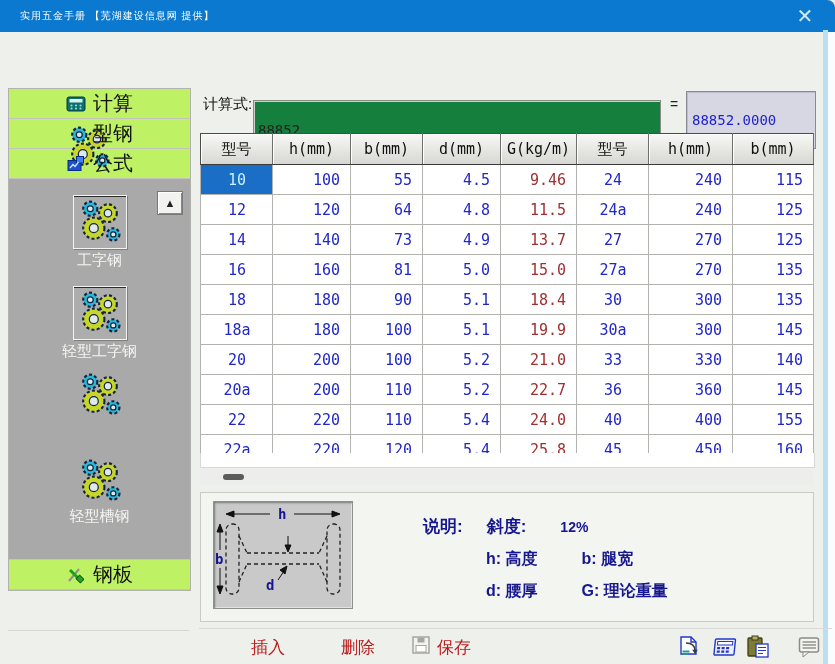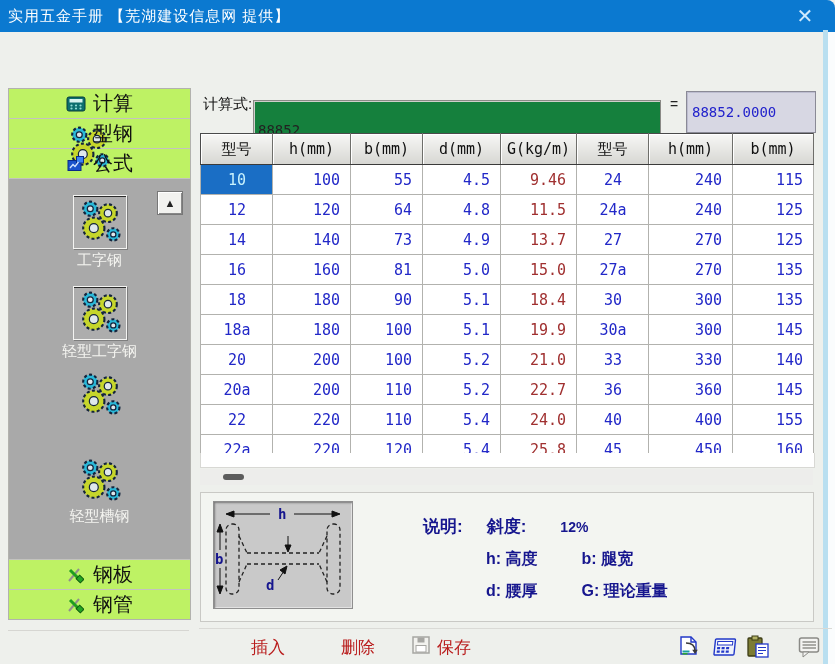--- a/index.html
+++ b/index.html
@@ -9,21 +9,21 @@
     font-family:"Liberation Sans","DejaVu Sans",sans-serif;
     -webkit-font-smoothing:none;
   }
   
   .titlebar{
     position:absolute;left:0;top:0;width:835px;height:32px;
     background:#0b79d0;color:#fff;
     display:flex;align-items:center;
     border-top-right-radius:8px;
   }
-  .titlebar .title{font-size:15px;padding-left:8px;letter-spacing:1px;}
+  .titlebar .title{font-size:10px;padding-left:20px;letter-spacing:1px;}
   .close{
     position:absolute;right:16px;top:3px;width:28px;height:26px;
     color:#cfeafd;font-size:20px;line-height:26px;text-align:center;cursor:default;
   }
   
   .edge-blue{position:absolute;top:30px;right:7px;width:5px;height:634px;background:#b9dff0;}
   .edge-white{position:absolute;top:32px;right:0;width:7px;height:632px;background:#fafcfd;}
   
   .sidebar{
     position:absolute;left:8px;top:88px;width:181px;
@@ -58,21 +58,21 @@
   .formula-input{
     position:absolute;left:253px;top:100px;width:398px;height:20px;
     background:#15803d;border:1px solid #8a8a86;box-shadow:inset 1px 1px 0 #cfcfcb;
     font-family:"DejaVu Sans Mono",monospace;font-size:14px;color:#222;padding:19px 4px;
   }
   .equals{position:absolute;left:670px;top:96px;font-size:14px;color:#222;}
   .formula-result{
     position:absolute;left:686px;top:91px;width:118px;height:20px;
     background:#d7d7e3;border:1px solid #8a8a96;box-shadow:inset 1px 1px 0 #bdbdd0;
     font-family:"DejaVu Sans Mono",monospace;font-size:14px;color:#2222cc;
-    padding:10px 5px;line-height:20px;
+    padding:18px 5px;line-height:20px;
   }
   
   table.grid{
     position:absolute;left:200px;top:133px;width:613px;
     border-collapse:collapse;table-layout:fixed;
     font-family:"DejaVu Sans Mono",monospace;font-size:15px;
     border:1px solid #4a4a4a;background:#fff;
   }
   table.grid th{
     height:28px;font-weight:normal;color:#101010;
@@ -287,30 +287,20 @@
   <div class="side-btn">
     <span class="ic">
       <svg viewBox="0 0 18 18" width="18" height="18">
           <line x1="3" y1="15" x2="13" y2="3" stroke="#90908a" stroke-width="2"></line>
           <line x1="4" y1="4" x2="13" y2="13" stroke="#1f9e1f" stroke-width="3"></line>
           <rect x="11" y="10.5" width="6" height="5" fill="#23a523" stroke="#0d5c0d" transform="rotate(45 14 13)"></rect>
         </svg>
     </span>
     <span>钢板</span>
   </div>
-  <div class="side-btn" style="border-bottom:none;">
-    <span class="ic">
-      <svg viewBox="0 0 18 18" width="18" height="18">
-          <line x1="3" y1="15" x2="13" y2="3" stroke="#90908a" stroke-width="2"></line>
-          <line x1="4" y1="4" x2="13" y2="13" stroke="#1f9e1f" stroke-width="3"></line>
-          <rect x="11" y="10.5" width="6" height="5" fill="#23a523" stroke="#0d5c0d" transform="rotate(45 14 13)"></rect>
-        </svg>
-    </span>
-    <span>钢管</span>
-  </div>
 </div>
 
 <span class="formula-label">计算式:</span>
 <input class="formula-input" type="text" value="88852" style="">
 <span class="equals">=</span>
 <div class="formula-result">88852.0000</div>
 
 <table class="grid">
   <colgroup>
     <col style="width:72px">

